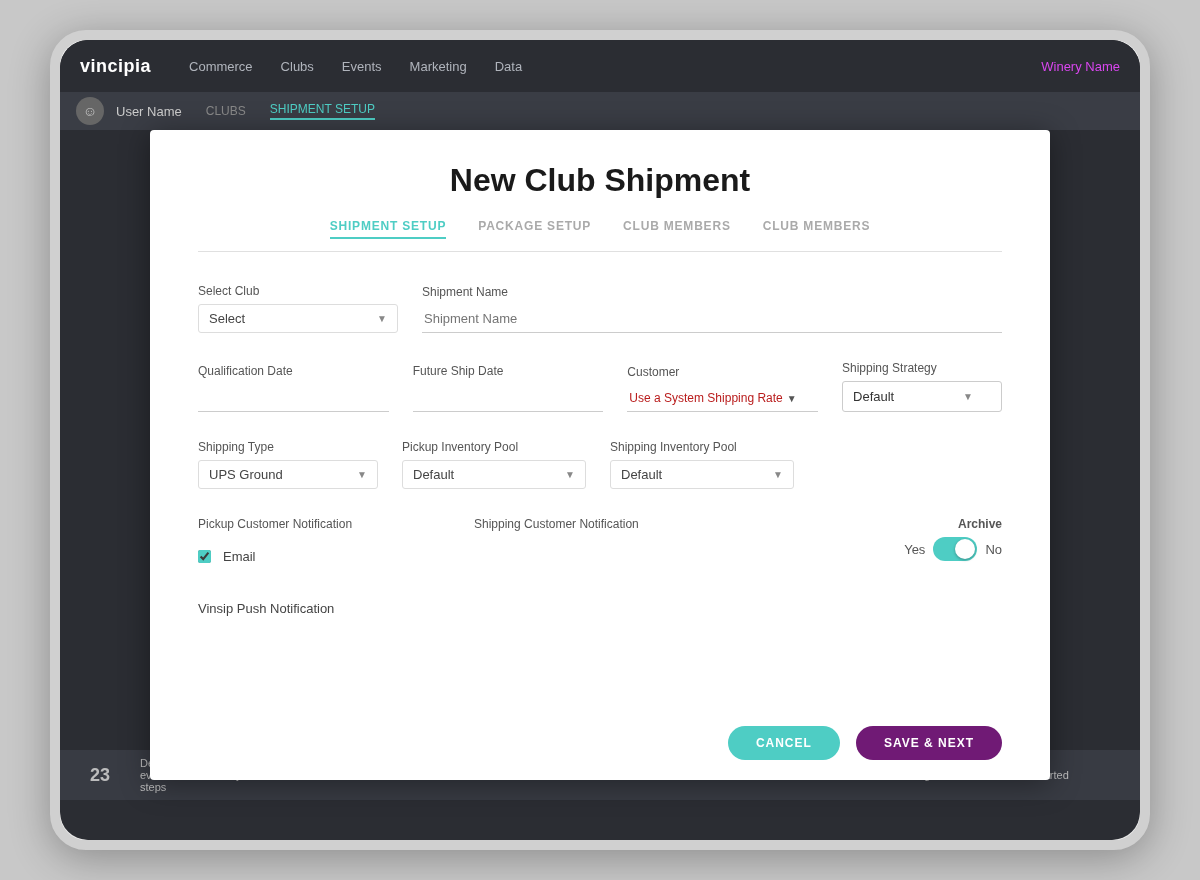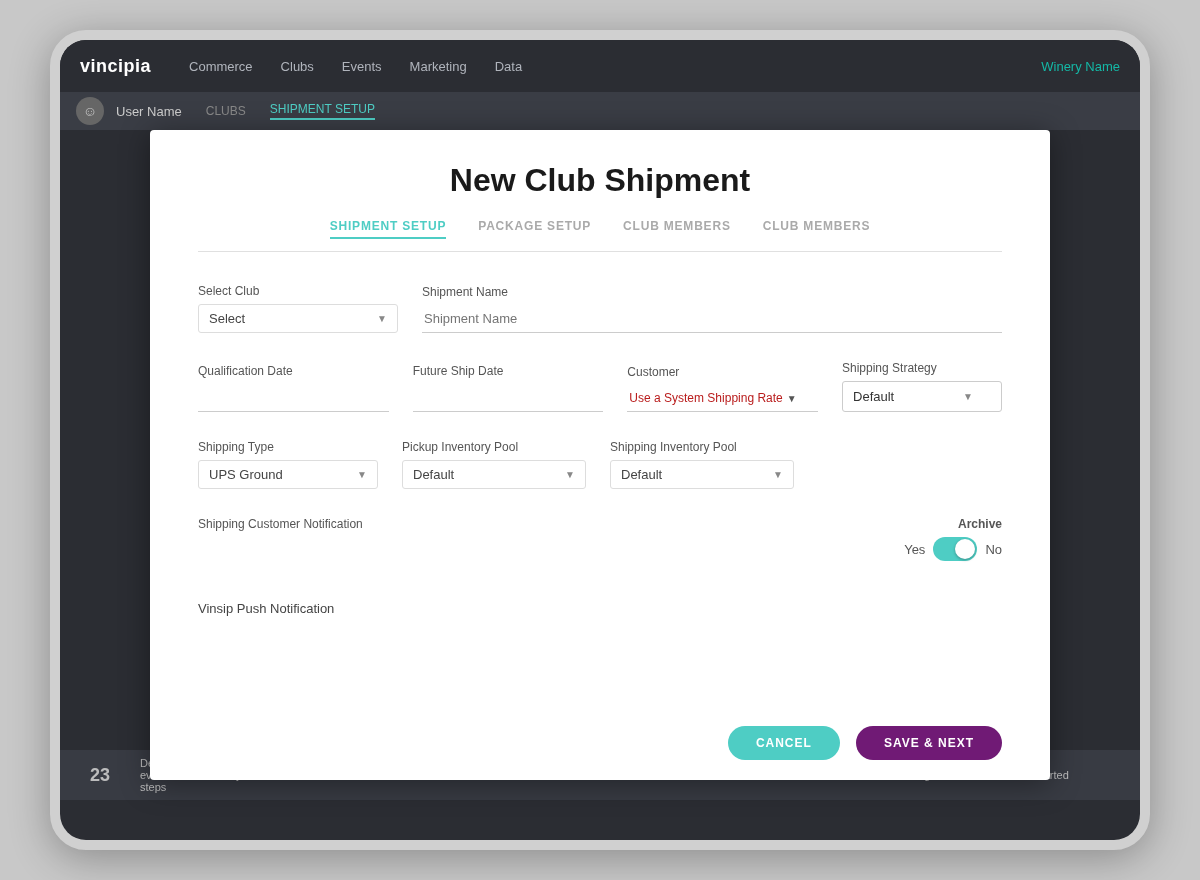--- a/index.html
+++ b/index.html
@@ -42,21 +42,21 @@
       height: 40px;
       background: #c8c8c8;
       border-radius: 0 50% 50% 0;
     }
 
     .tablet-screen {
       width: 100%;
       height: 100%;
       background: #2b2d33;
       overflow: hidden;
-      border-radius: 8px;
+      border-radius: 28px;
       position: relative;
     }
 
     
     .top-nav {
       background: #2b2d33;
       height: 52px;
       display: flex;
       align-items: center;
       padding: 0 20px;
@@ -72,21 +72,21 @@
     }
 
     .nav-item {
       color: #b0b4bc;
       font-size: 13px;
       cursor: pointer;
     }
 
     .nav-right {
       margin-left: auto;
-      color: #14b8a6;
+      color: #d946ef;
       font-size: 13px;
     }
 
     
     .user-bar {
       background: #3a3d45;
       height: 38px;
       display: flex;
       align-items: center;
       padding: 0 16px;
@@ -496,20 +496,27 @@
             <div class="form-select-wrap">
               <span>Default</span>
               <span class="chevron">▼</span>
             </div>
           </div>
           <div class="form-group"></div>
         </div>
 
         <div class="form-row" style="align-items:flex-start;">
           <div class="form-group">
+            <div class="notif-section-title">Pickup Customer Notification</div>
+            <div style="display:flex;align-items:center;gap:8px;margin-top:4px;">
+              <input type="checkbox" checked="" style="accent-color: rgb(78, 205, 196);">
+              <span class="notif-email">Email</span>
+            </div>
+          </div>
+          <div class="form-group">
             <div class="notif-section-title">Shipping Customer Notification</div>
           </div>
           <div class="form-group" style="text-align:right;">
             <div class="archive-section">
               <span class="archive-label">Archive</span>
               <div class="toggle-row">
                 <span class="toggle-label">Yes</span>
                 <div class="toggle-track">
                   <div class="toggle-thumb"></div>
                 </div>

